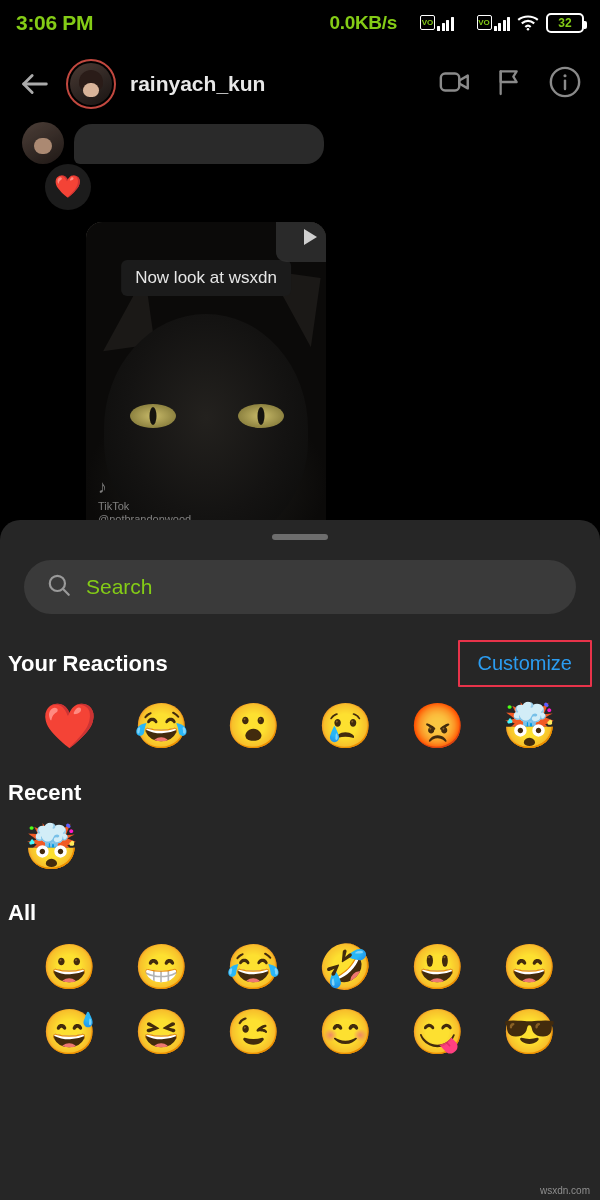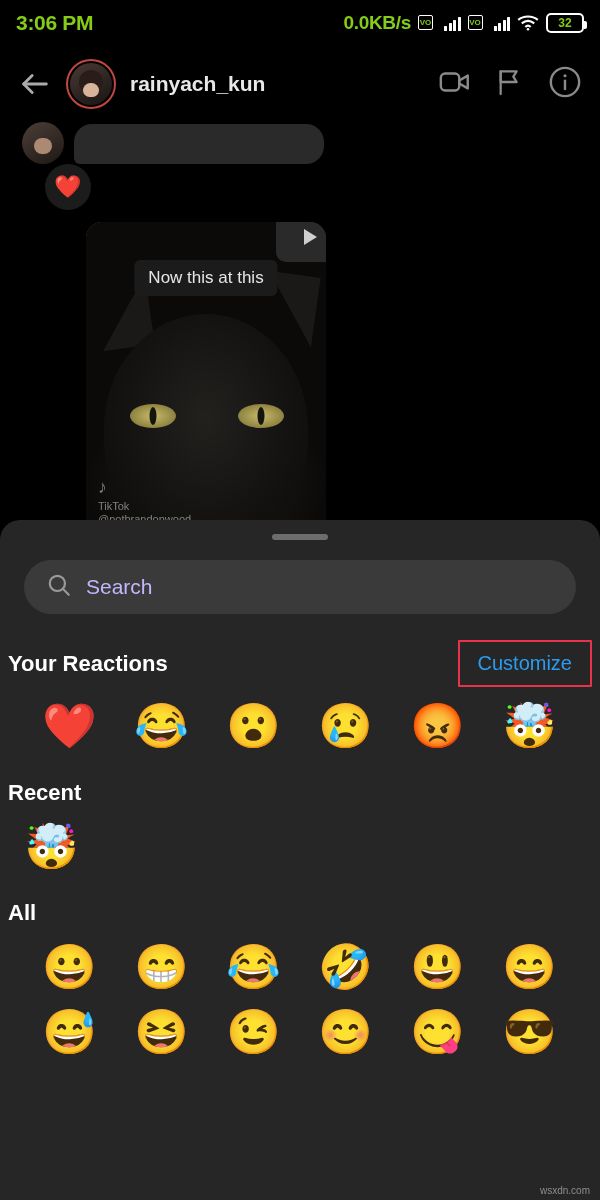--- a/index.html
+++ b/index.html
@@ -12,21 +12,21 @@
   .phone { position:relative; width:600px; height:1200px; background:#000; overflow:hidden; }
 
   
   .statusbar {
     height:46px; display:flex; align-items:center;
     justify-content:space-between; padding:0 16px;
     color:#84cc16; font-size:21px; font-weight:bold;
   }
   .status-right { display:flex; align-items:center; gap:7px;justify-content:flex-end; }
   .net-speed { font-size:19px; font-weight:bold; letter-spacing:-0.3px; }
-  .sig-group { display:flex; align-items:flex-end; gap:11px; }
+  .sig-group { display:flex; align-items:flex-end; gap:2px;margin-left:16px; }
   .simbox {
     width:15px; height:15px; border:1.5px solid #fff; border-radius:2px;
     font-size:8px; line-height:13px; text-align:center; font-weight:bold;
     position:relative; top:-1px;
   }
   .bars { display:flex; align-items:flex-end; gap:1.5px; height:16px; }
   .bars i { display:block; width:3px; background:#fff; border-radius:0.5px; }
   .bars i:nth-child(1){height:5px}
   .bars i:nth-child(2){height:8px}
   .bars i:nth-child(3){height:11px}
@@ -141,21 +141,21 @@
   }
   .grabber {
     width:56px;height:6px;border-radius:3px;background:#6d6d6d;
     margin:14px auto 0;
   }
   .search-bar {
     margin:20px 24px 0; height:54px; background:#3a3a3a; border-radius:27px;
     display:flex; align-items:center; gap:14px; padding:0 22px;
   }
   .search-bar svg { stroke:#9a9a9a; fill:none; }
-  .search-text { color:#c4b5fd; font-size:21px; }
+  .search-text { color:#84cc16; font-size:21px; }
   .section-row {
     display:flex; align-items:center; justify-content:space-between;
     margin:26px 8px 0; min-height:30px;
   }
   .section-title { color:#fff; font-size:22px; font-weight:bold; }
   .customize-wrap {
     border:2px solid #e8334a; border-radius:1px; padding:10px 18px;
     display:inline-block;
   }
   .customize { color:#2b9cf0; font-size:20px; }
@@ -252,21 +252,21 @@
     <div class="heart-badge">❤️</div>
 
     <div class="video-card">
       <div class="cat">
         <div class="ear l"></div>
         <div class="ear r"></div>
         <div class="cat-head"></div>
         <div class="eye l"></div>
         <div class="eye r"></div>
       </div>
-      <div class="card-caption">Now this at this</div>
+      <div class="card-caption">Now look at wsxdn</div>
       <div class="tiktok-wm">
         <span class="note">♪</span>
         <span>TikTok</span><br>
         <span>@notbrandonwood</span>
       </div>
       <div class="play-pill"></div>
 
     </div>
   </div>
 

